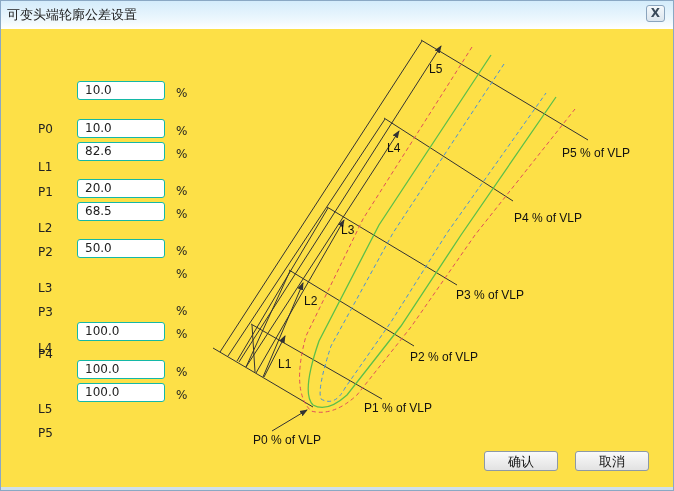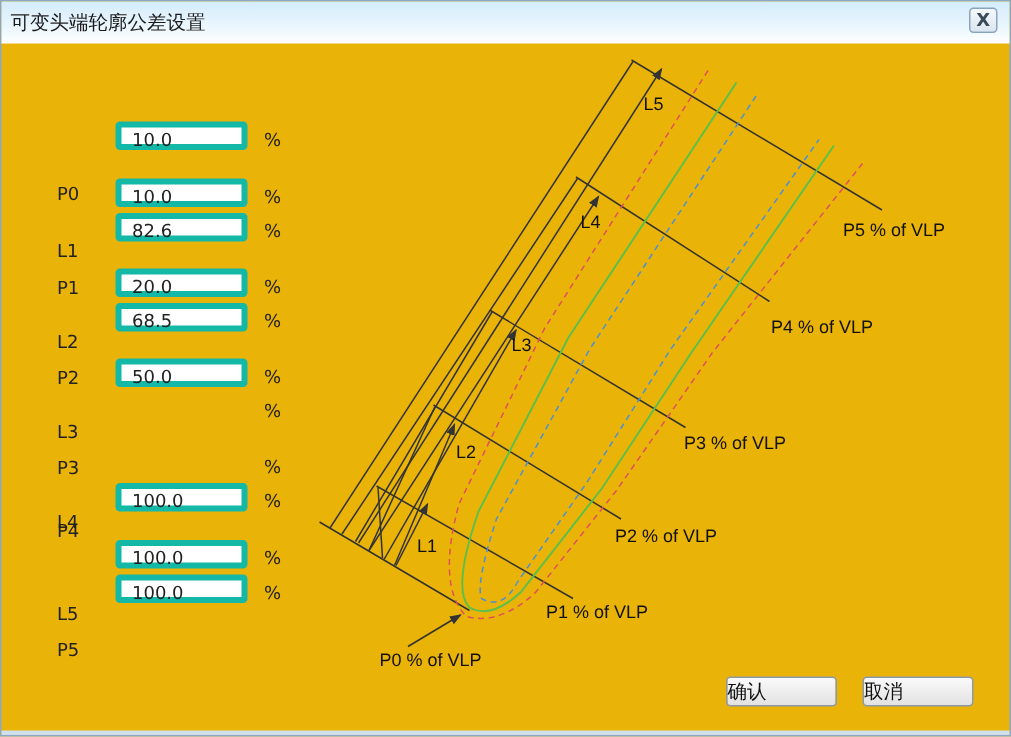--- a/index.html
+++ b/index.html
@@ -1,24 +1,24 @@
 <!DOCTYPE html>
 <html><head>
 <meta charset="utf-8">
 <style>
   html,body{margin:0;padding:0;}
   body{width:674px;height:491px;overflow:hidden;background:#fff;font-family:"DejaVu Sans","Liberation Sans",sans-serif;}
-  .window{position:absolute;left:0;top:0;width:672px;height:489px;border:1px solid #8aa8c4;background:#eab308;}
+  .window{position:absolute;left:0;top:0;width:672px;height:489px;border:1px solid #8aa8c4;background:#fde047;}
   .titlebar{position:absolute;left:0;top:0;width:672px;height:28px;background:linear-gradient(#d4ecfb,#eaf6fd 60%,#ffffff);}
   .title{position:absolute;left:6px;top:5px;font-size:13px;color:#1a1a1a;}
   .close-btn{position:absolute;right:8px;top:4px;width:17px;height:15px;border:1px solid #8aa4bd;border-radius:3px;background:linear-gradient(#f4f8fb,#dce6ee);font-size:12px;line-height:14px;text-align:center;color:#3a4a5a;font-weight:bold;}
   .lbl{position:absolute;font-size:12px;color:#222;margin-top:38px;}
-  .field{position:absolute;left:76px;width:88px;height:19px;border:4px solid #14b8a6;border-radius:3px;background:#fff;box-sizing:border-box;padding-left:7px;font-size:12px;line-height:17px;color:#222;font-family:"DejaVu Sans",sans-serif;}
+  .field{position:absolute;left:76px;width:88px;height:19px;border:1px solid #14b8a6;border-radius:3px;background:#fff;box-sizing:border-box;padding-left:7px;font-size:12px;line-height:17px;color:#222;font-family:"DejaVu Sans",sans-serif;}
   .pct{position:absolute;left:175px;font-size:12px;color:#222;}
-  .btn{position:absolute;top:450px;width:74px;height:20px;border:1px solid #8d99a6;border-radius:3px;background:linear-gradient(#fafafa,#e2e2e2);font-size:13px;line-height:19px;color:#111;box-sizing:border-box;}
+  .btn{position:absolute;top:450px;width:74px;height:20px;border:1px solid #8d99a6;border-radius:3px;background:linear-gradient(#fafafa,#e2e2e2);font-size:13px;text-align:center;line-height:19px;color:#111;box-sizing:border-box;}
   .bottomline{position:absolute;left:0;top:486px;width:672px;height:3px;background:#cfe0ec;}
   svg text{font-family:"Liberation Sans","DejaVu Sans",sans-serif;font-size:12px;fill:#111;}
 </style>
 </head>
 <body>
 
 <div class="window">
   <div class="titlebar">
     <span class="title">可变头端轮廓公差设置</span>
     <div class="close-btn"><span>X</span></div>

